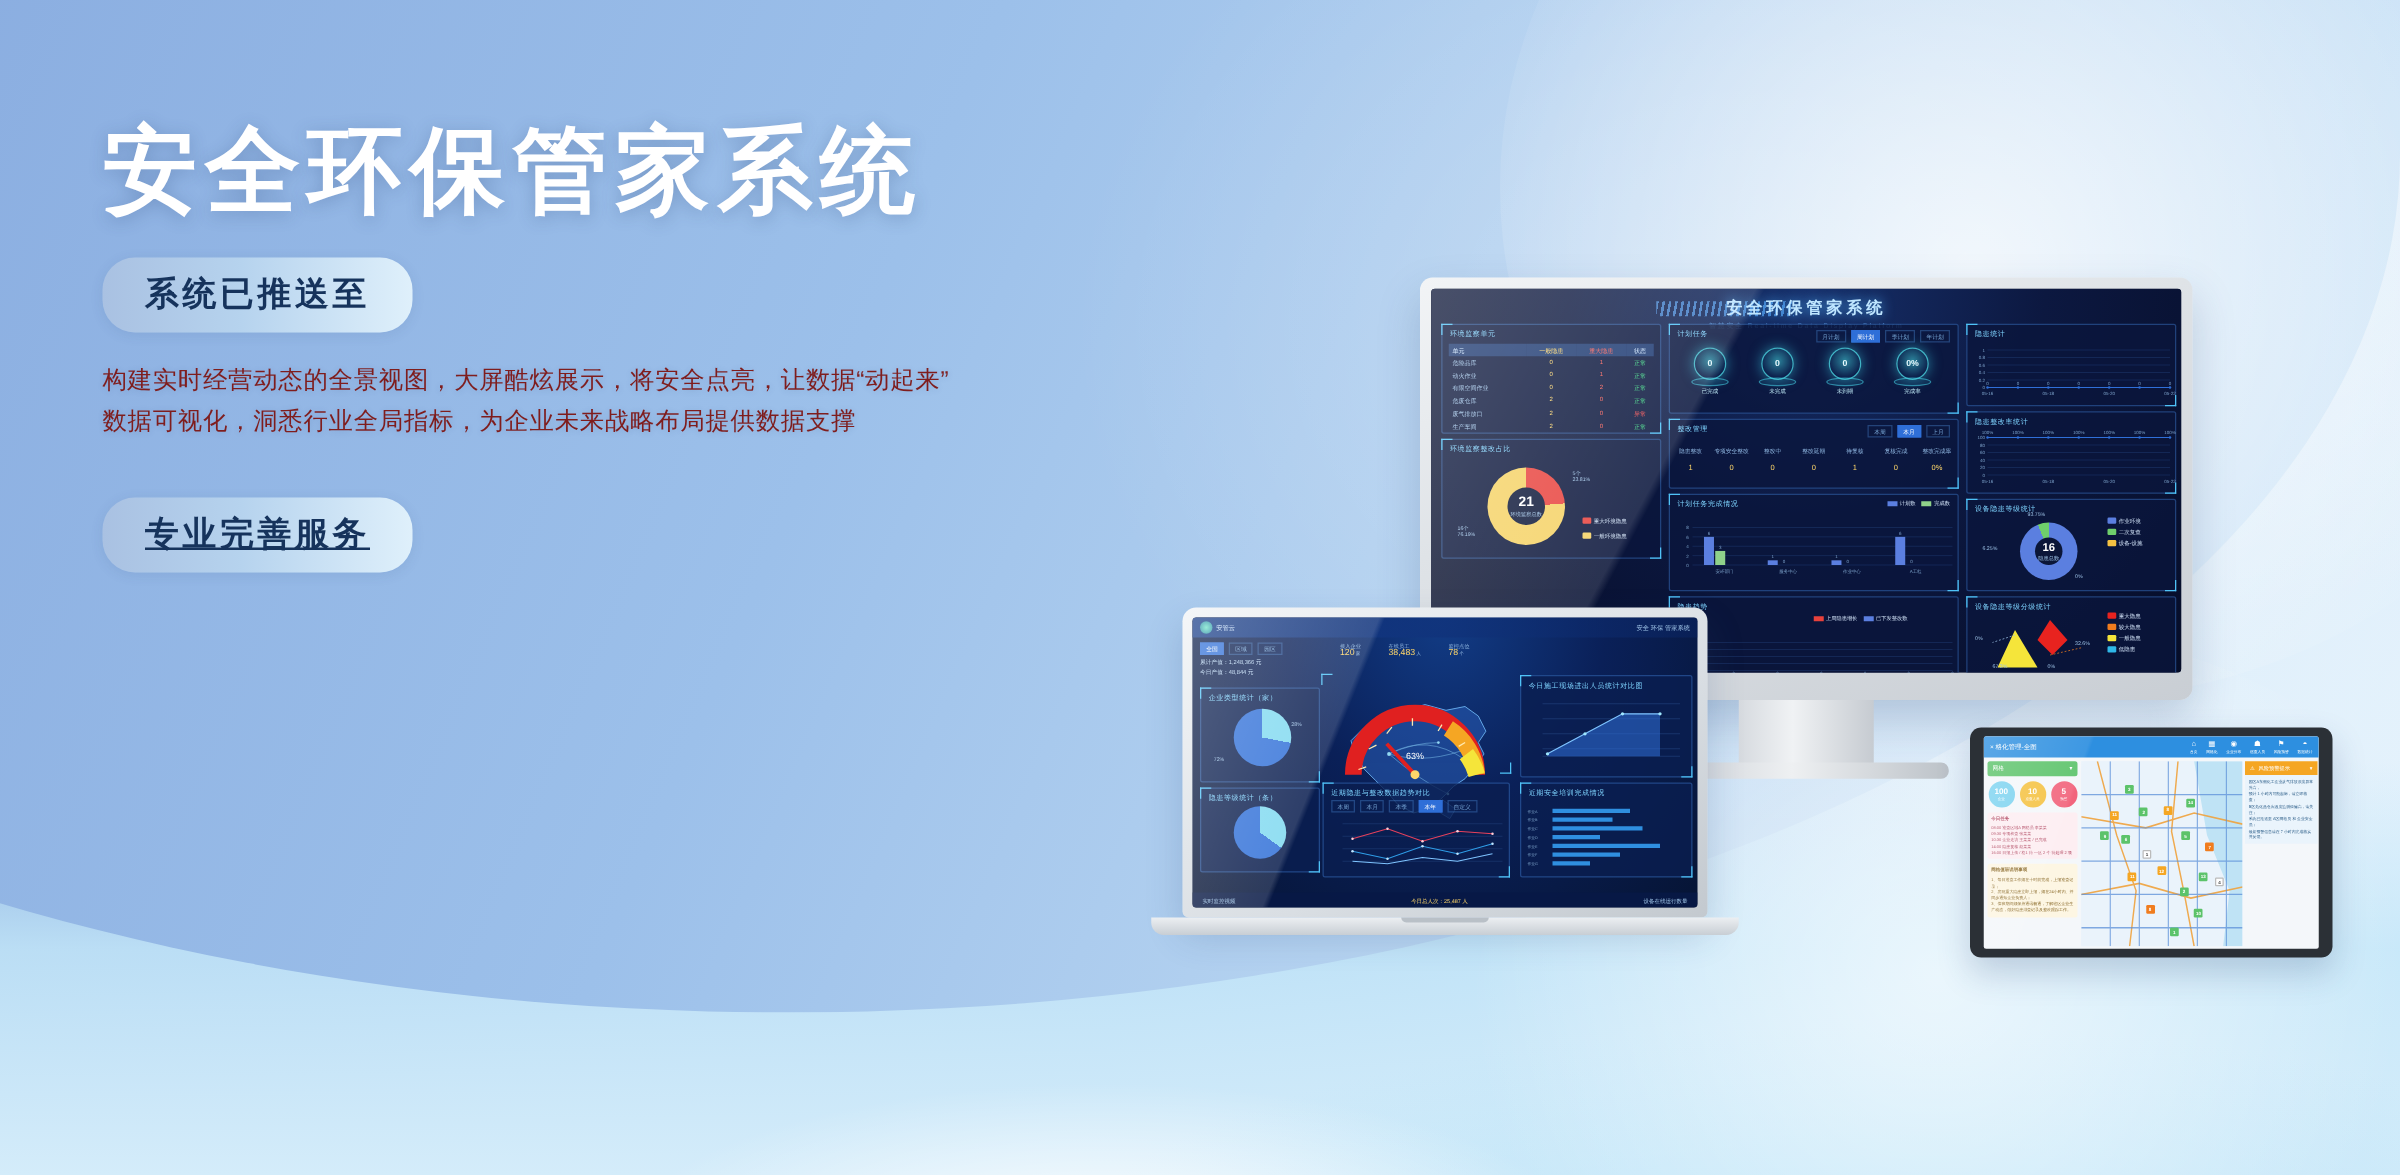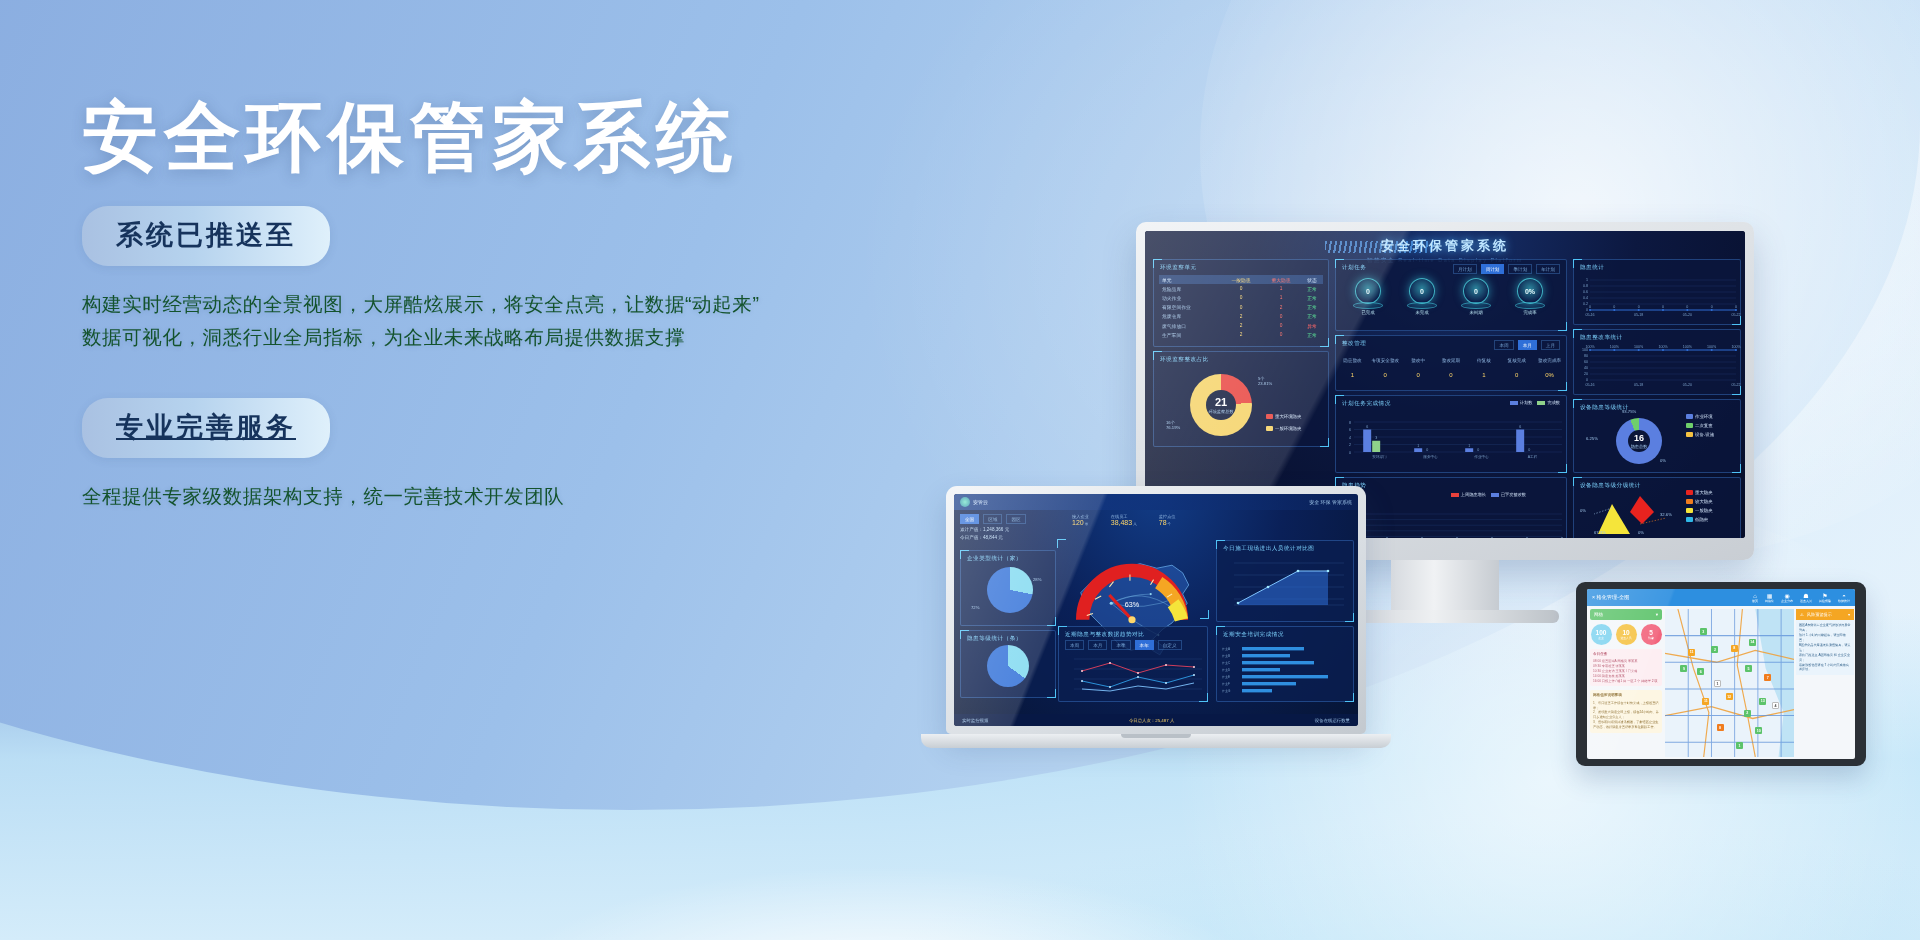--- a/index.html
+++ b/index.html
@@ -58,21 +58,21 @@
     display: inline-block; margin-top: 28px;
     padding: 11px 34px 13px 34px;
     border-radius: 26px;
     font-size: 27px; font-weight: 700; letter-spacing: 3px;
     color: #16335c;
     background: linear-gradient(90deg, #a9c1e2 0%, #b6d3ee 45%, #dff0fb 100%);
     box-shadow: 0 2px 10px rgba(40,70,120,.10);
   }
   .para {
     margin-top: 22px;
-    font-size: 19.5px; line-height: 1.68; color: #14532d;
+    font-size: 19.5px; line-height: 1.68; color: #7f1d1d;
     letter-spacing: .6px;
     text-shadow: 0 1px 5px rgba(40,70,120,.18);
   }
   .para div { white-space: nowrap; }
   #pill2 { margin-top: 44px; text-decoration: underline; }
   .tagline {
     margin-top: 58px;
     font-size: 44px; font-weight: 700; color: #f3973e;
     letter-spacing: 4px; white-space: nowrap;
     text-shadow: 0 2px 8px rgba(120,70,20,.12);
@@ -250,21 +250,20 @@
   <div class="pill">系统已推送至</div>
 
   <div class="para">
     <div>构建实时经营动态的全景视图，大屏酷炫展示，将安全点亮，让数据“动起来”</div>
     <div>数据可视化，洞悉行业全局指标，为企业未来战略布局提供数据支撑</div>
   </div>
 
   <div class="pill" id="pill2">专业完善服务</div>
 
   <div class="para">
-    <div>全程提供专家级数据架构支持，统一完善技术开发团队</div>
   </div>
 
 </div>
 
 <div id="devices">
 
   <div id="monitor">
     <div class="mon-bezel">
       <div class="mon-screen">
         <div class="dash">

